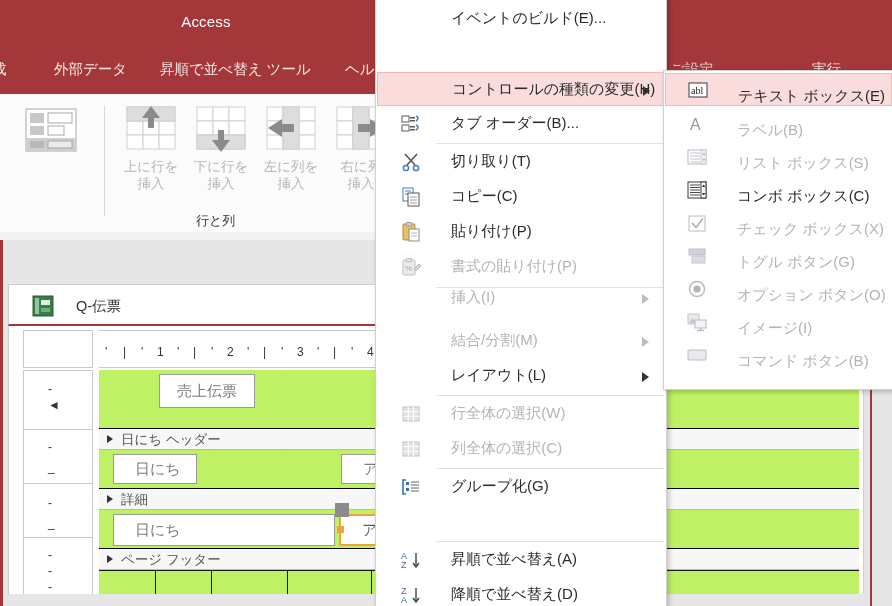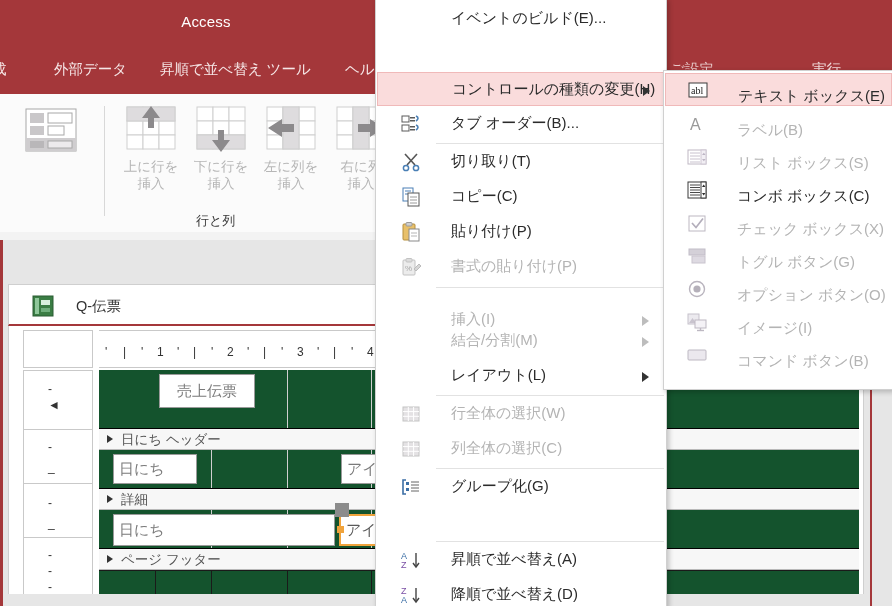--- a/index.html
+++ b/index.html
@@ -61,28 +61,28 @@
   .doc-icon{position:absolute;left:22px;top:9px;width:24px;height:24px;}
   
   .surface{position:absolute;left:8px;top:86px;width:856px;height:280px;background:#fff;
            border-left:1px solid #cfcfcf;border-right:1px solid #cfcfcf;box-sizing:border-box;}
   .corner-box{position:absolute;left:14px;top:4px;width:70px;height:38px;background:#fff;border:1px solid #c9c9c9;box-sizing:border-box;}
   .hruler{position:absolute;left:90px;top:4px;width:760px;height:38px;background:#fff;border:1px solid #c9c9c9;border-left:none;box-sizing:border-box;}
   .hruler .tickmark{position:absolute;top:14px;font-size:12px;color:#333;}
   .vruler{position:absolute;left:14px;top:44px;width:70px;height:230px;background:#fff;border:1px solid #c9c9c9;box-sizing:border-box;}
   .vruler .vseg{position:absolute;left:-1px;width:70px;border-top:1px solid #c9c9c9;}
   .vruler .vtick{position:absolute;left:24px;font-size:12px;color:#333;line-height:8px;}
-  .canvas{position:absolute;left:90px;top:44px;width:760px;height:230px;background:#14532d;overflow:hidden;}
+  .canvas{position:absolute;left:90px;top:44px;width:760px;height:230px;background:#bef264;overflow:hidden;}
   .bandhdr{position:absolute;left:0;height:22px;background:#f7f7f7;border-top:1px solid #000;
            border-bottom:1px solid #b9b9b9;width:760px;box-sizing:border-box;}
   .bandhdr .bl{position:absolute;left:22px;top:2px;font-size:13.5px;color:#555;}
   .bandhdr .tri{position:absolute;left:8px;top:6px;width:0;height:0;
                 border-left:6px solid #333;border-top:4px solid transparent;border-bottom:4px solid transparent;}
   .ctl{position:absolute;box-sizing:border-box;border:1px solid #9a9a9a;background:#fff;
-       font-size:15px;color:#7a7a7a;padding-left:5px;line-height:28px;white-space:nowrap;overflow:hidden;}
+       font-size:15px;color:#7a7a7a;padding-left:21px;line-height:28px;white-space:nowrap;overflow:hidden;}
   .gl-v{position:absolute;width:1px;background:#cfcfcf;}
   .gl-h{position:absolute;height:1px;background:#cfcfcf;}
   .sel-ctl{border:2px solid #f0a33c;color:#5a5a5a;}
   .handle{position:absolute;width:7px;height:7px;background:#f0a33c;}
   .handle.big{width:14px;height:14px;background:#8c8c8c;}
   .botstrip{position:absolute;left:8px;top:354px;width:856px;height:12px;background:#e6e6e6;}
   .edge-red-l{position:absolute;left:0;top:240px;width:3px;height:366px;background:#a4373a;}
   .edge-red-r{position:absolute;left:870px;top:240px;width:2px;height:366px;background:#a4373a;}
   
   .menu{
@@ -426,21 +426,21 @@
           <rect x="5" y="1.5" width="6" height="3.5" rx="1" fill="#dcdcdc" stroke="#c2c2c2"></rect>
           <text x="4" y="14" font-size="8" fill="#a8a8a8" font-family="'Liberation Sans',sans-serif">%</text>
           <path d="M13 12 l5 -5 l2 2 l-5 5 z" fill="#d6d6d6" stroke="#bcbcbc"></path>
         </svg>
       </span>
       <span class="mi-label">書式の貼り付け(P)</span>
     </div>
 
     <div class="msep" style="top:288px;"></div>
 
-    <div class="mi disabled" style="top:304px;padding-left:8px;">
+    <div class="mi disabled" style="top:282px;padding-left:8px;">
       <span class="mi-label">挿入(I)</span>
       <span class="mi-arrow"></span>
     </div>
 
     <div class="mi disabled" style="top:325px;">
       <span class="mi-label">結合/分割(M)</span>
       <span class="mi-arrow"></span>
     </div>
 
     <div class="mi" style="top:360px;">

